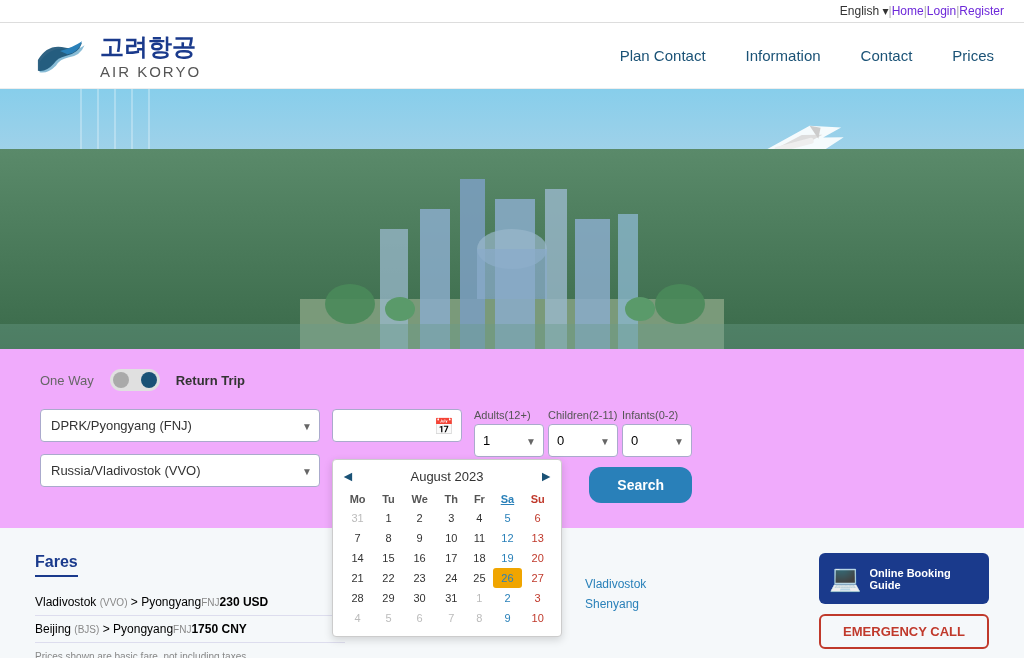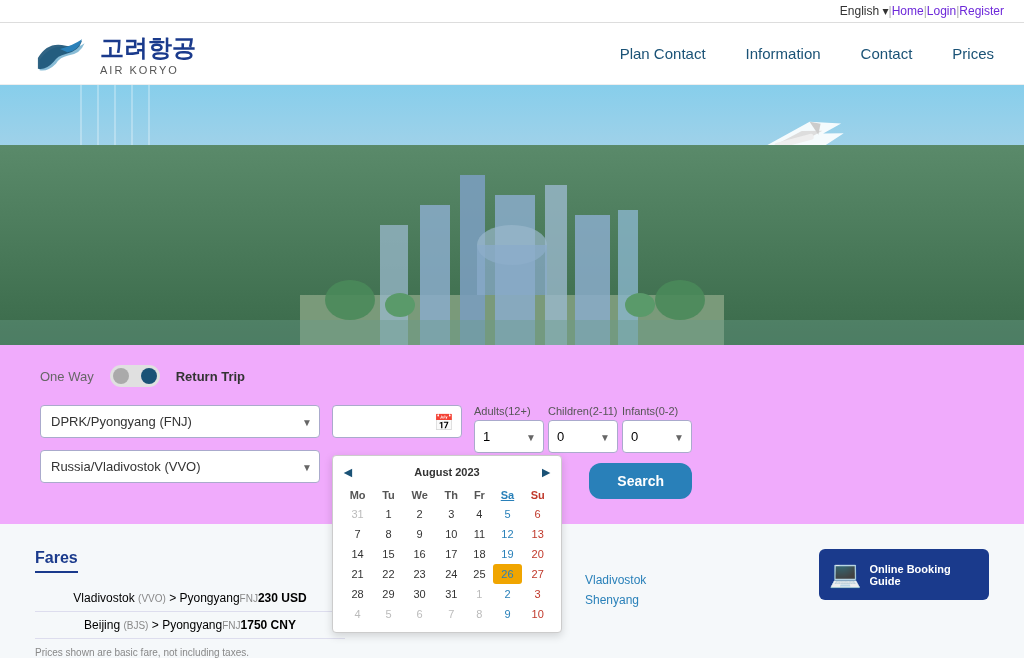--- a/index.html
+++ b/index.html
@@ -177,22 +177,22 @@
     }
     .cal-nav {
       background: none;
       border: none;
       cursor: pointer;
       font-size: 14px;
       color: #1a5276;
       font-weight: bold;
     }
     .cal-month {
-      font-weight: bold;
-      font-size: 11px;
+      font-weight: normal;
+      font-size: 13px;
       color: #333;
     }
     .cal-grid {
       width: 100%;
       border-collapse: collapse;
       font-size: 11px;
     }
     .cal-grid th {
       text-align: center;
       padding: 3px 4px;
@@ -230,21 +230,21 @@
       font-size: 16px;
       font-weight: bold;
       color: #1a3a8c;
       margin-bottom: 12px;
       border-bottom: 2px solid #1a3a8c;
       padding-bottom: 4px;
       display: inline-block;
     }
     .fare-row {
       display: flex;
-      justify-content: center;
+      justify-content: flex-start;
       align-items: center;
       padding: 6px 0;
       border-bottom: 1px solid #dde;
       font-size: 12px;
     }
     .fare-note {
       font-size: 10px;
       color: #888;
       margin-top: 8px;
     }
@@ -370,21 +370,21 @@
 <div class="nav">
   <div class="logo">
 
     <svg class="logo-bird" viewBox="0 0 70 55" width="70" height="55">
       <path d="M10,35 Q25,15 45,20 Q55,22 65,15 Q60,28 45,30 Q35,32 30,40 Q20,50 10,48 Z" fill="#6aabcc" opacity="0.8"></path>
       <path d="M8,33 Q20,12 42,18 Q50,20 62,12 Q58,25 42,28 Q32,30 27,38 Q18,48 8,46 Z" fill="#1a5276" opacity="0.9"></path>
       <path d="M35,22 Q50,18 62,10 Q58,24 44,26 Z" fill="#2980b9"></path>
     </svg>
     <div>
       <div style="font-size:24px;font-weight:bold;color:#1a3a8c;font-family:serif;">고려항공</div>
-      <div style="font-size:11px;color:#555;letter-spacing:2px;">AIR KORYO</div>
+      <div style="font-size:15px;color:#555;letter-spacing:2px;">AIR KORYO</div>
     </div>
   </div>
   <div class="nav-links">
     <a>Plan Contact</a>
     <a>Information</a>
     <a>Contact</a>
     <a>Prices</a>
   </div>
 </div>
 
@@ -623,14 +623,17 @@
       <span style="color:#2980b9;cursor:pointer;">Shenyang</span>
       <span style="color:#2980b9;cursor:pointer;">Berlin</span>
     </div>
   </div>
 
   <div class="right-sidebar">
     <div class="online-booking-guide">
       <span style="font-size:26px;">💻</span>
       <span style="font-size:11px;">Online Booking Guide</span>
     </div>
+    <div class="emergency-box">
+      <div class="emergency-title">EMERGENCY CALL</div>
+    </div>
   </div>
 </div>
 
 </body></html>

